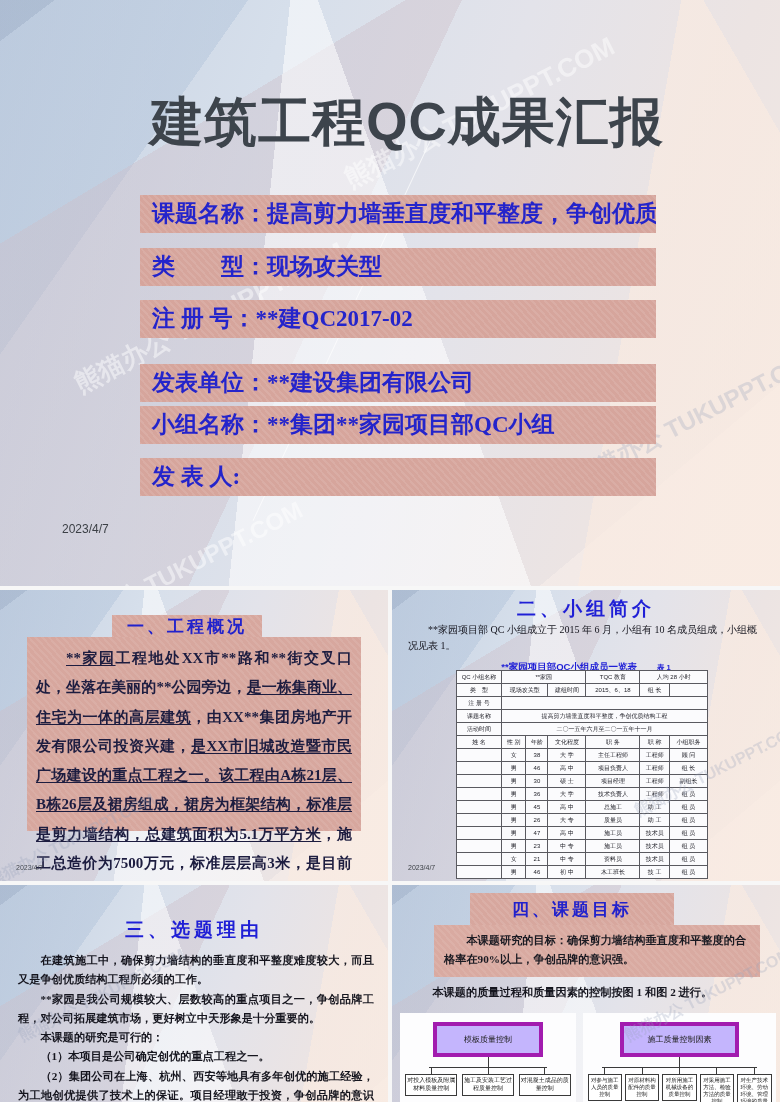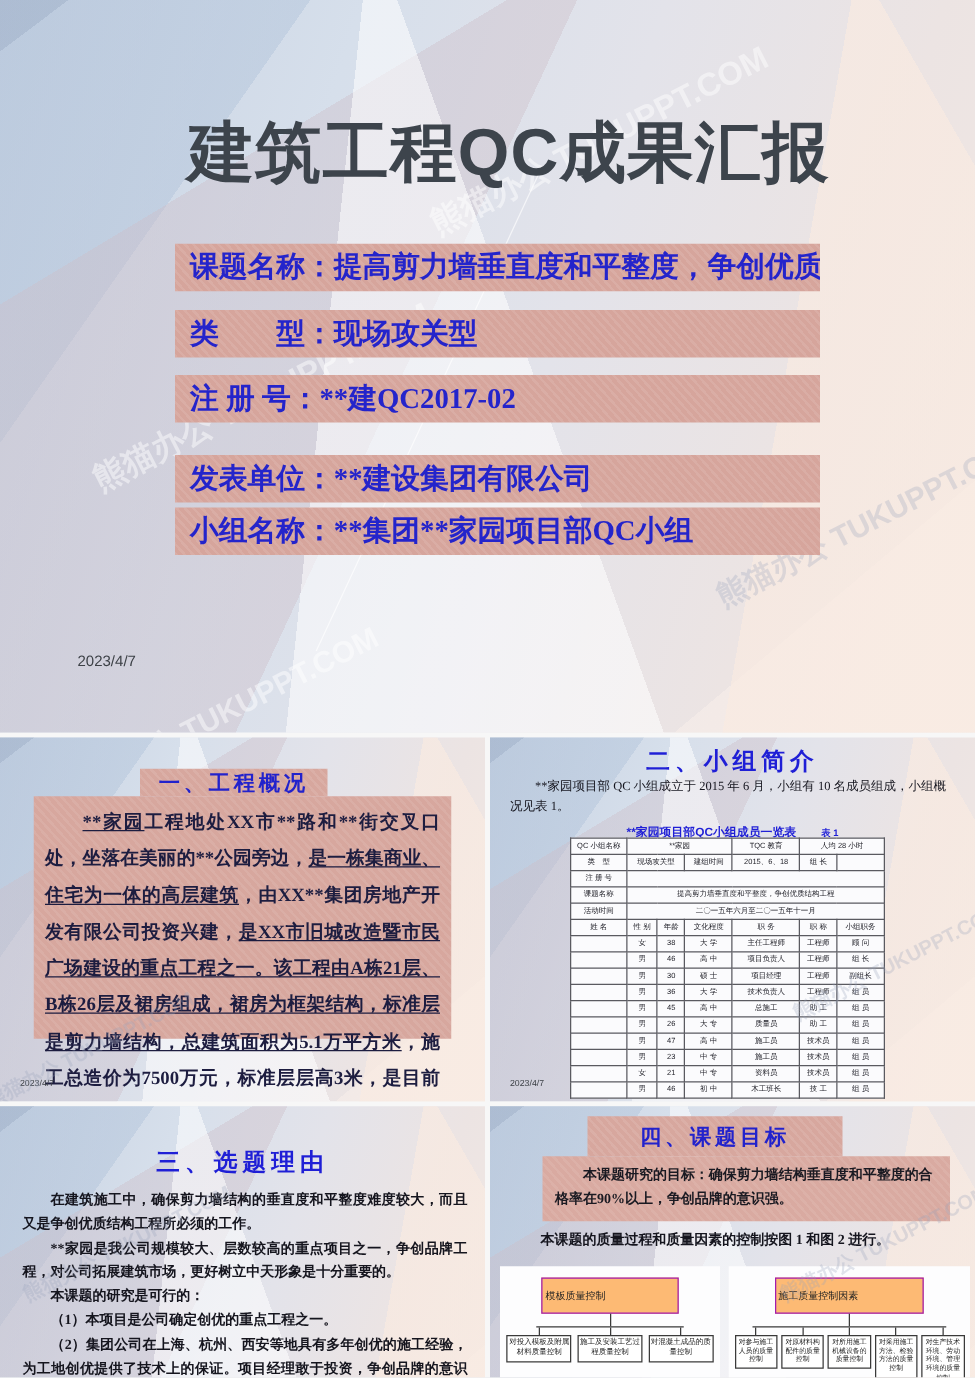--- a/index.html
+++ b/index.html
@@ -70,22 +70,22 @@
   .s5-goal{position:absolute;left:42px;top:40px;width:326px;background:#d9aaa1;
     background-image:repeating-linear-gradient(48deg,rgba(255,255,255,.08) 0 2px,transparent 2px 5px);
     box-sizing:border-box;padding:6px 10px 8px;font-family:"Liberation Serif",serif;font-weight:bold;
     font-size:11.2px;line-height:1.7;color:#1a1a22;text-indent:2em;}
   .s5-note{position:absolute;left:18px;top:98px;width:356px;margin:0;
     font-family:"Liberation Serif",serif;font-weight:bold;font-size:11.2px;line-height:1.7;
     color:#15151e;text-indent:2em;}
   .panel{position:absolute;top:128px;height:170px;background:#fdfdfe;}
   .p-left{left:8px;width:176px;}
   .p-right{left:191px;width:193px;}
-  .fc-root{margin:9px auto 0;width:62%;border:1px solid #a21caf;background:#fdba74;
-    font-size:8px;padding:8px 2px;color:#222;box-sizing:border-box;}
+  .fc-root{margin:9px auto 0;width:62%;border:4px solid #a21caf;background:#c4b5fd;
+    font-size:8px;text-align:center;padding:8px 2px;color:#222;box-sizing:border-box;}
   .fc-vline{width:1px;height:10px;background:#3a3a3a;margin:0 auto;}
   .fc-hline{height:1px;background:#3a3a3a;}
   .p-left .fc-hline{margin:0 16.6%;}
   .p-right .fc-hline{margin:0 10%;}
   .fc-children{display:flex;padding:0 3px;}
   .fc-cell{flex:1;display:flex;flex-direction:column;align-items:center;min-width:0;}
   .stub{width:1px;height:6px;background:#3a3a3a;}
   .fc-child{border:1px solid #3a3a3a;background:#fff;color:#222;text-align:center;
     padding:2px 1px;margin:0 2px;font-size:6px;line-height:1.3;width:92%;box-sizing:border-box;}
   .p-right .fc-child{font-size:5.5px;margin:0 1px;}
@@ -101,20 +101,21 @@
     <span class="wm" style="left:60px;top:300px;font-size:26px;">熊猫办公 TUKUPPT.COM</span>
     <span class="wm" style="left:330px;top:95px;font-size:26px;">熊猫办公 TUKUPPT.COM</span>
     <span class="wm dk" style="left:560px;top:400px;font-size:24px;">熊猫办公 TUKUPPT.COM</span>
     <span class="wm" style="left:40px;top:555px;font-size:24px;">熊猫办公 TUKUPPT.COM</span>
     <h1 class="s1-title">建筑工程QC成果汇报</h1>
     <div class="inforow r0">课题名称：提高剪力墙垂直度和平整度，争创优质结构</div>
     <div class="inforow r1">类　　型：现场攻关型</div>
     <div class="inforow r2">注 册 号：**建QC2017-02</div>
     <div class="inforow r3">发表单位：**建设集团有限公司</div>
     <div class="inforow r4">小组名称：**集团**家园项目部QC小组</div>
+    <div class="inforow r5">发 表 人:</div>
     <div class="s1-date">2023/4/7</div>
   </section>
 
   <div class="rowslides">
 
     <section class="slide sm">
       <div class="banner s2-banner">
         <span>一、工程概况</span>
       </div>
       <div class="s2-body"><span class="u">**家园</span><span>工程地处XX市**路和**街交叉口处，坐落在美丽的**公园旁边，</span><span class="u">是一栋集商业、住宅为一体的高层建筑</span><span>，由XX**集团房地产开发有限公司投资兴建，</span><span class="u">是XX市旧城改造暨市民广场建设的重点工程之一。该工程由A栋21层、B栋26层及裙房组成，裙房为框架结构，标准层是剪力墙结构，总建筑面积为5.1万平方米</span><span>，施工总造价为7500万元，标准层层高3米，是目前xx市中心设计及配套标准最高的商住楼。由我公司施工总承包。</span><span class="u">本工程于2014年12月22日开工，于2015年10月21日结构封顶，计划在2016年7月竣工。</span></div>

